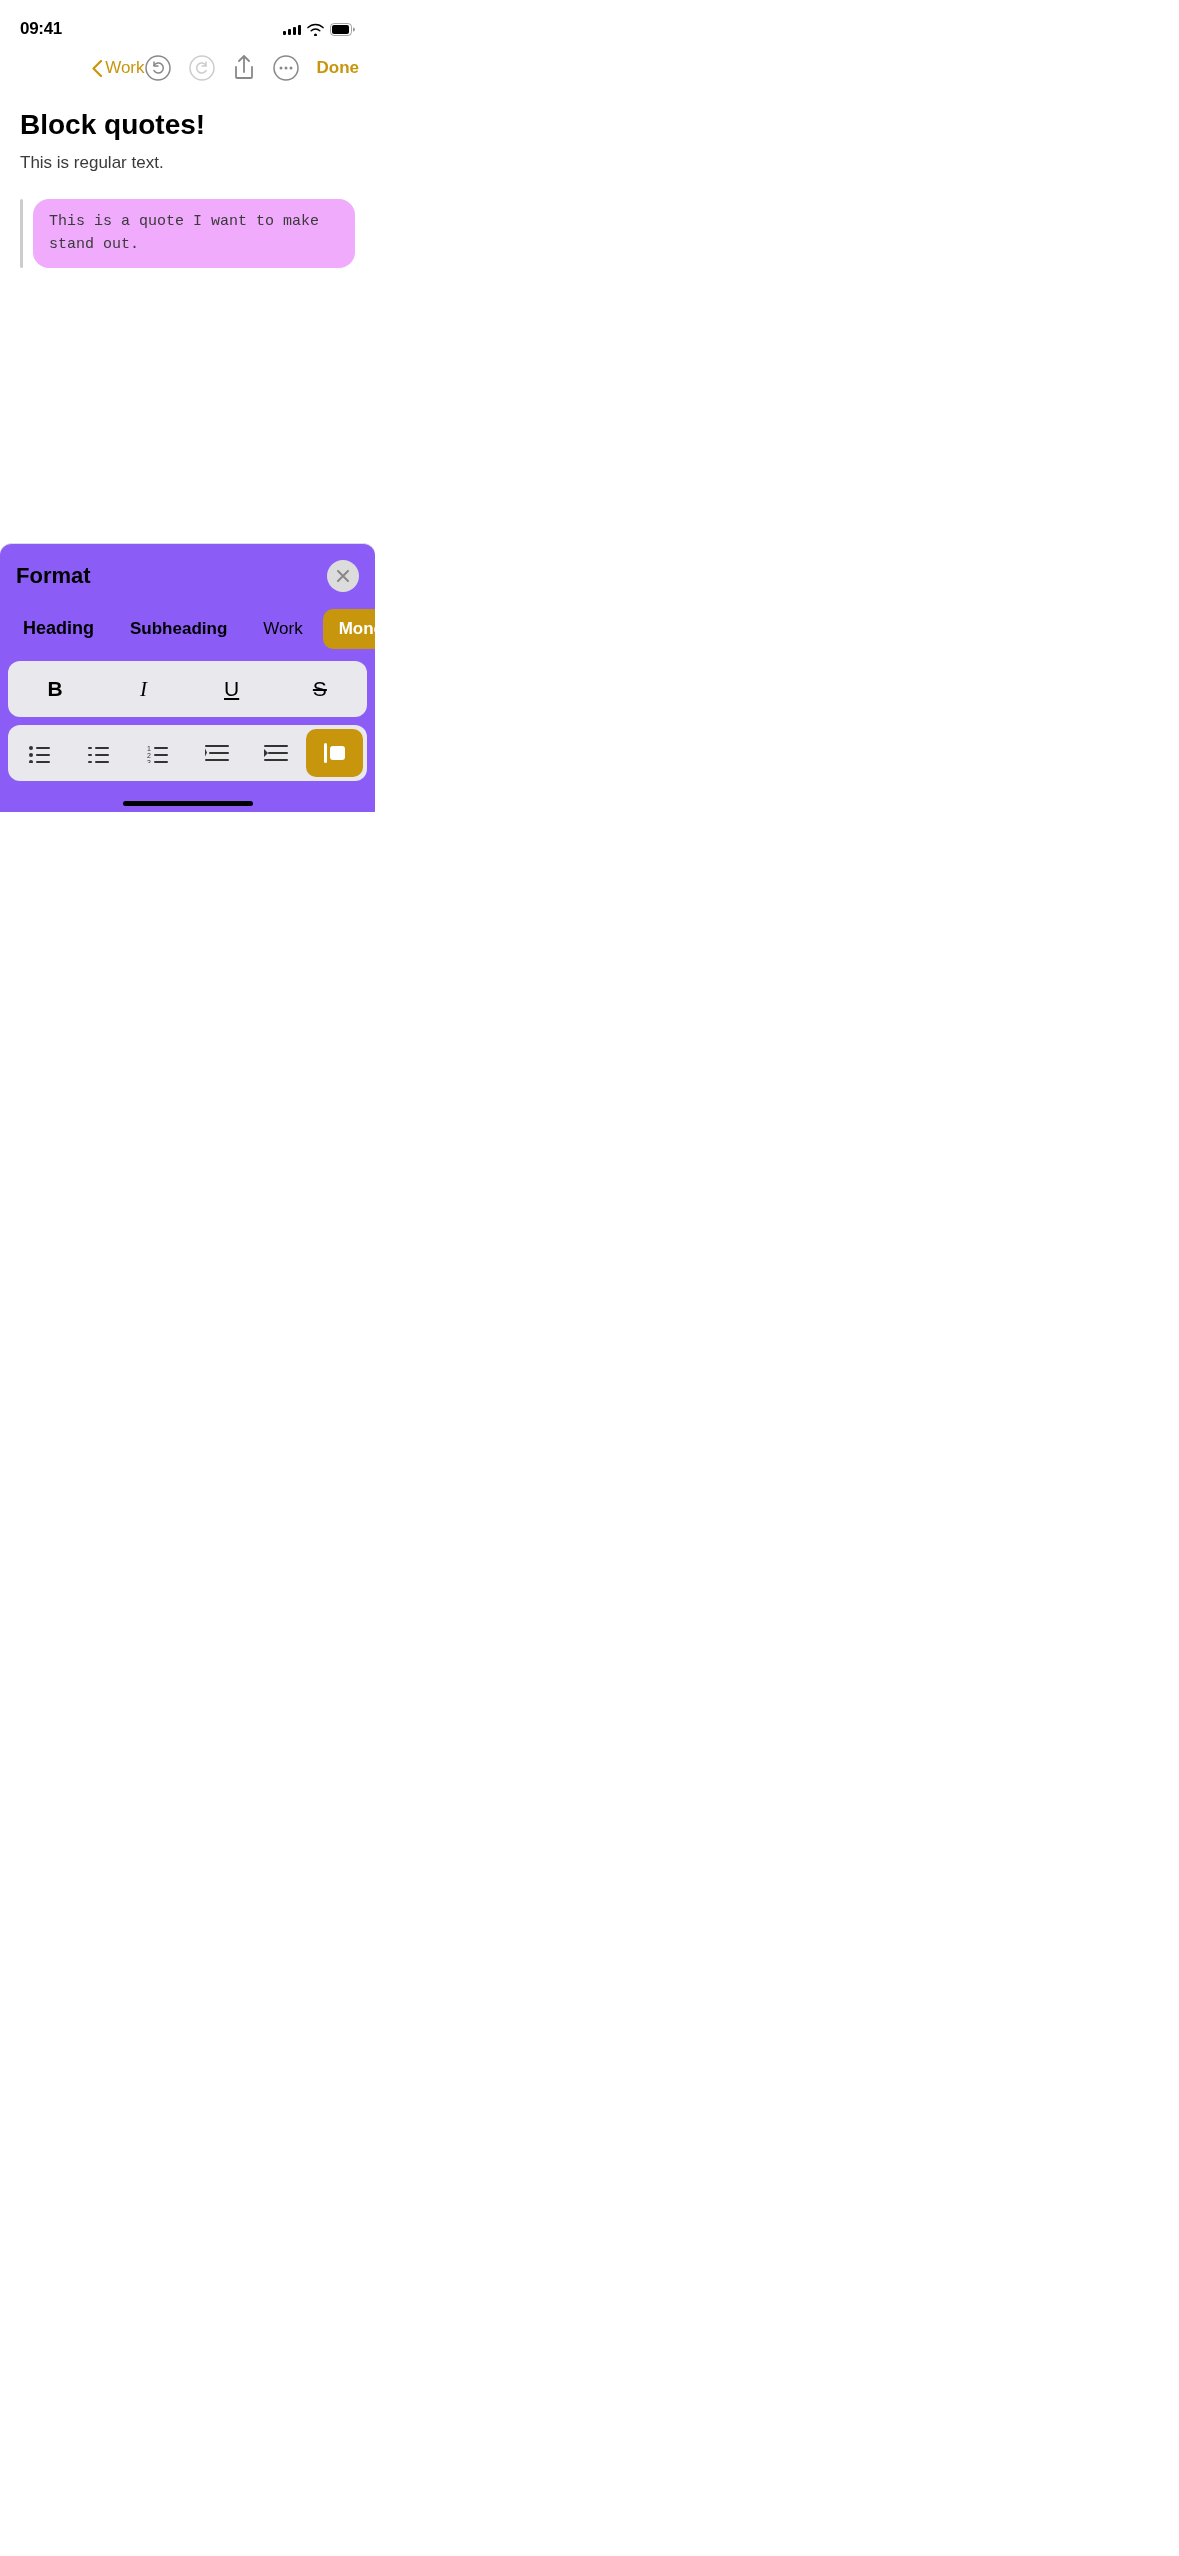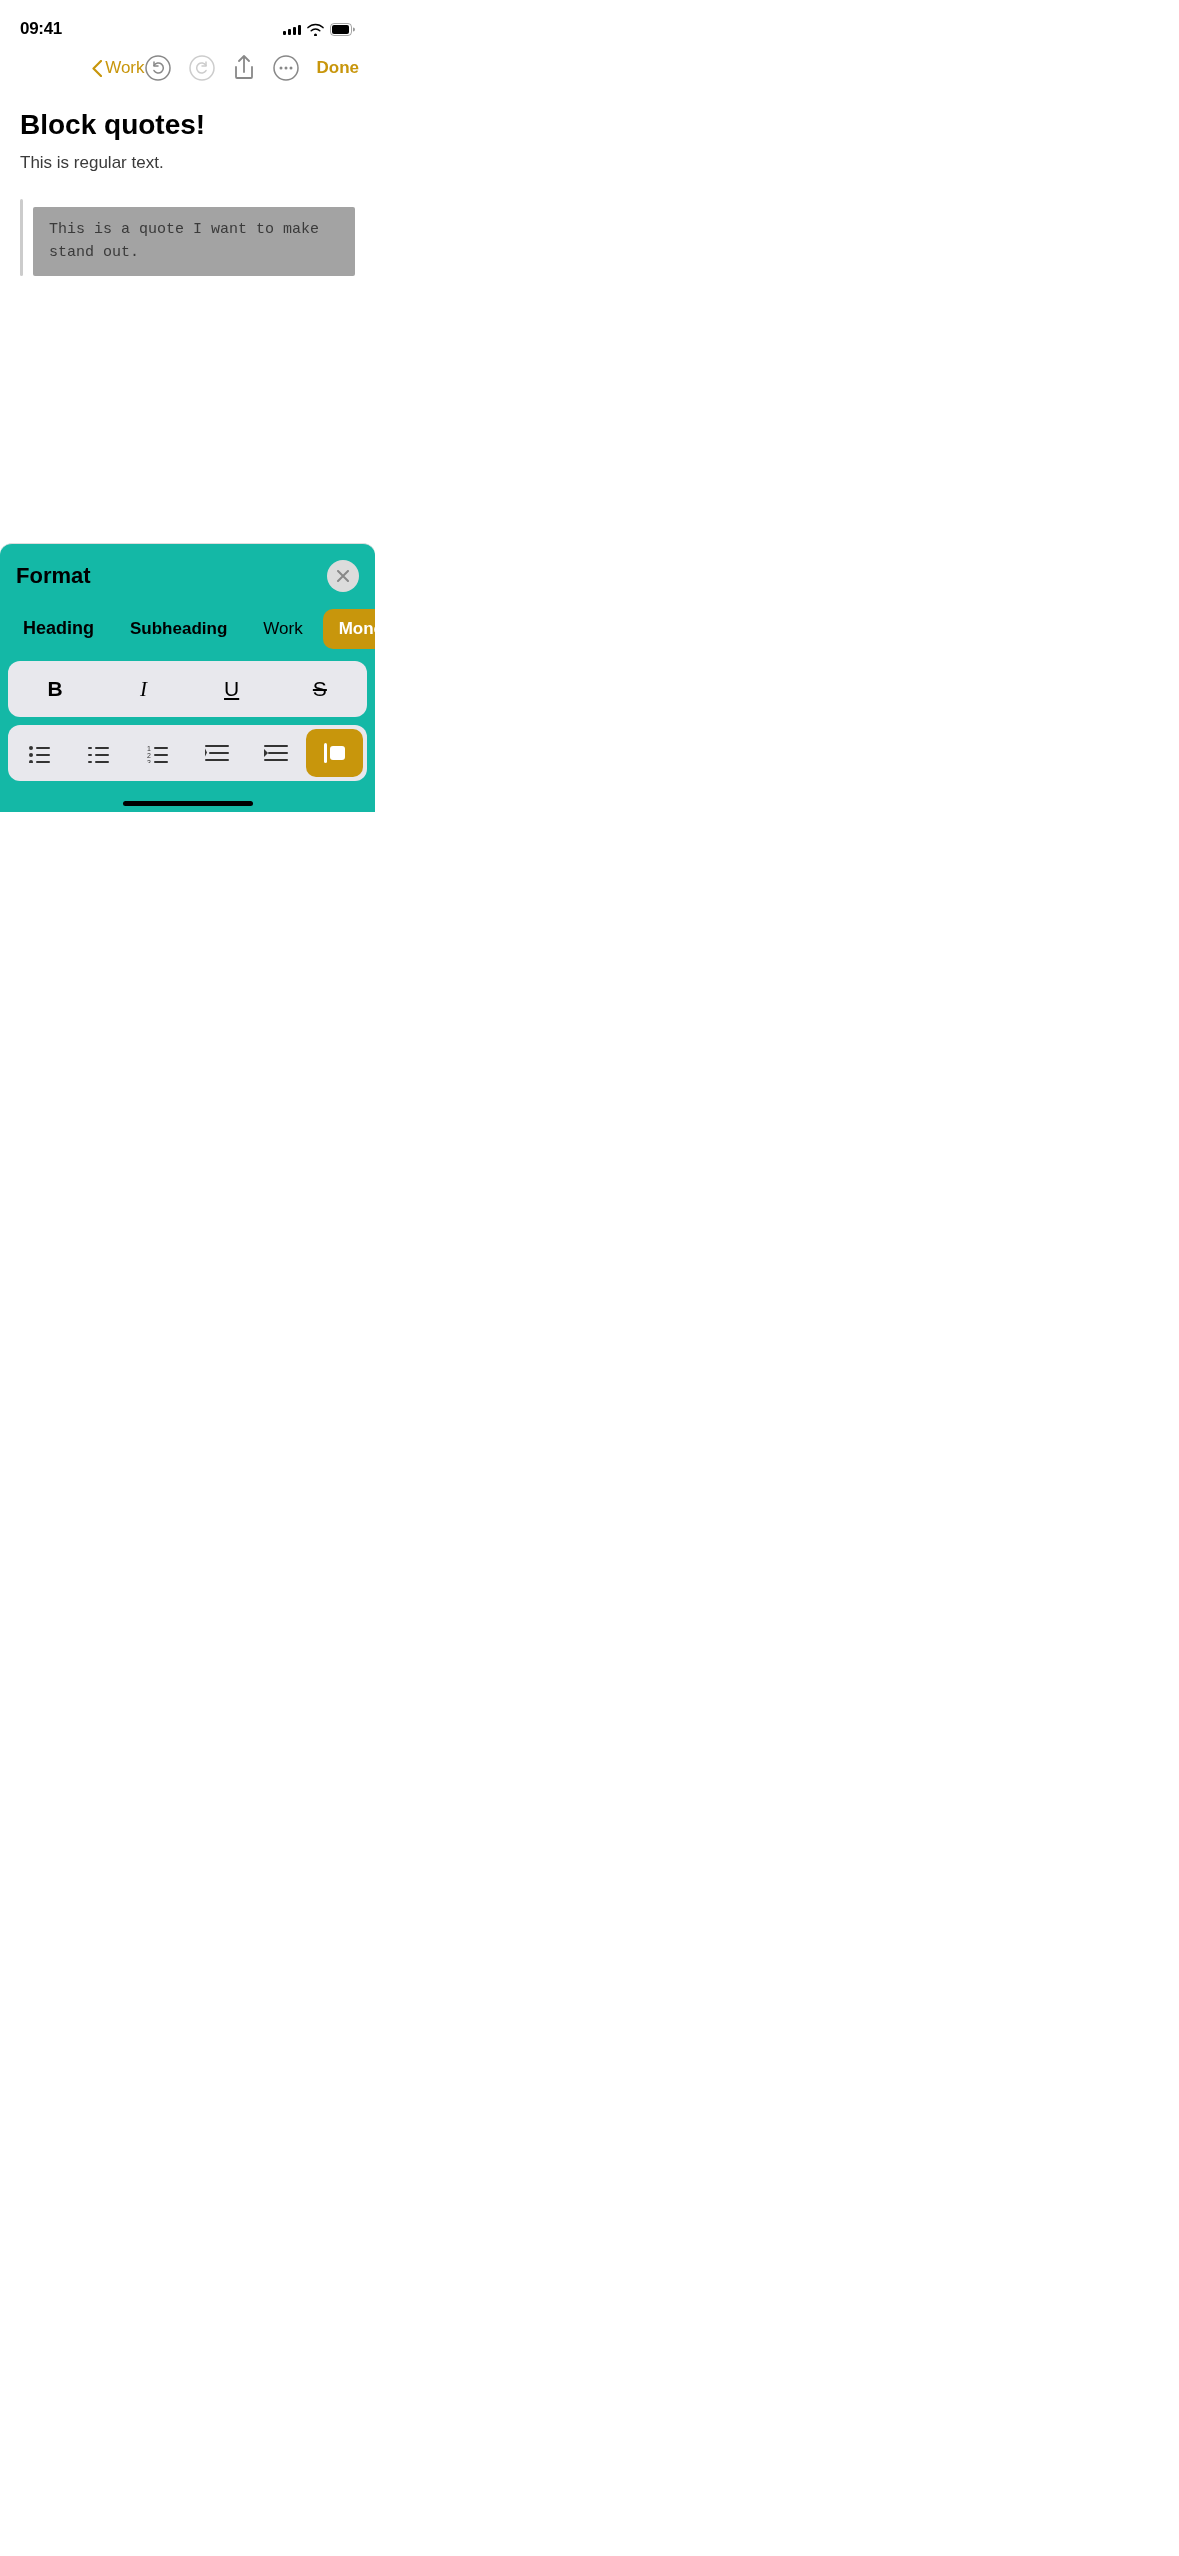--- a/index.html
+++ b/index.html
@@ -129,37 +129,36 @@
     }
 
     .block-quote-bar {
       width: 3px;
       background: #ccc;
       border-radius: 2px;
       flex-shrink: 0;
     }
 
     .block-quote-text {
-      background: #a3a3a3;
-      border-radius: 2px;
+      background: #f0abfc;
+      border-radius: 16px;
       padding: 12px 16px;
       font-family: 'Courier New', Courier, monospace;
       font-size: 15px;
       color: #3a3a3a;
       line-height: 1.5;
-      margin-top: 8px;
     }
 
     
     .format-panel {
       position: absolute;
       bottom: 0;
       left: 0;
       right: 0;
-      background: #14b8a6;
+      background: #8b5cf6;
       border-top: 1px solid #ddd;
       border-top-left-radius: 12px;
       border-top-right-radius: 12px;
       padding: 16px 0 0 0;
     }
 
     .format-header {
       display: flex;
       justify-content: space-between;
       align-items: center;

